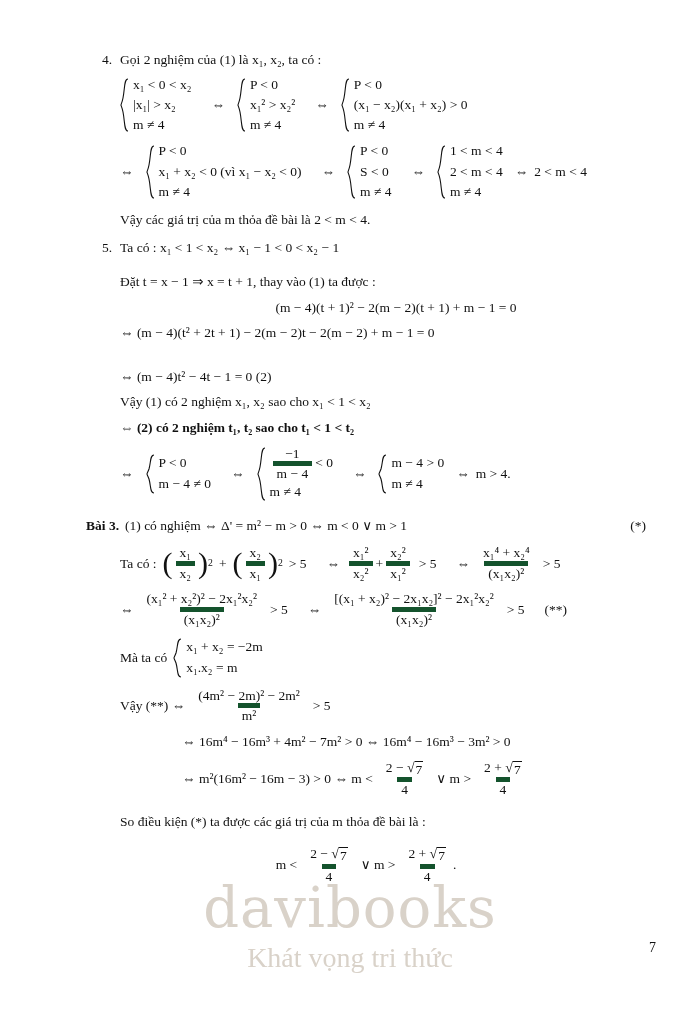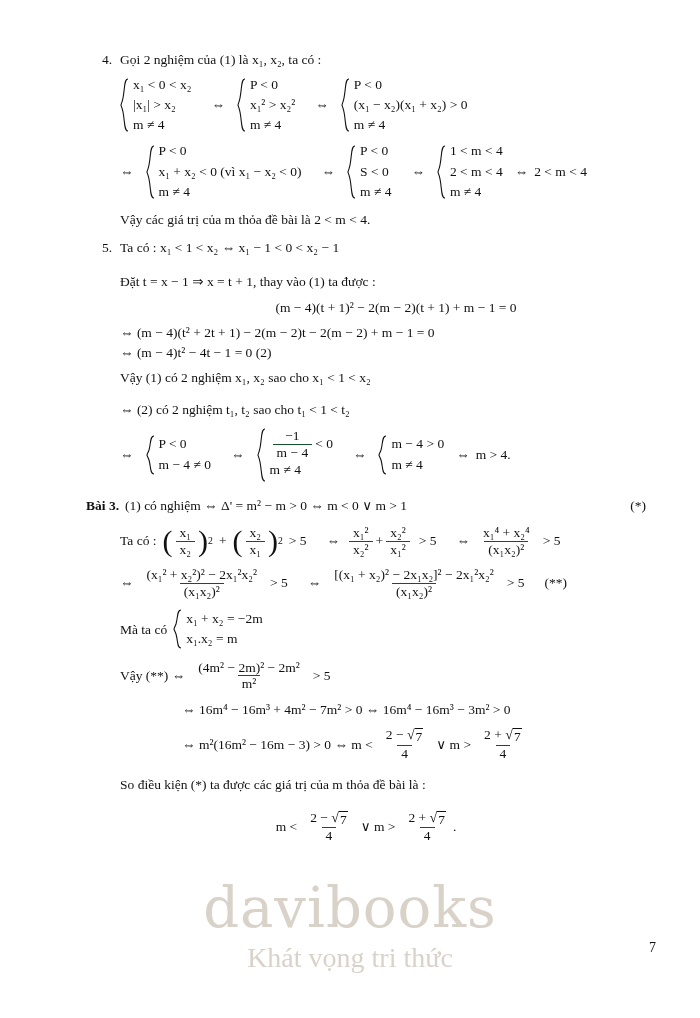--- a/index.html
+++ b/index.html
@@ -48,21 +48,21 @@
 
   .frac{
     display:inline-flex;
     flex-direction:column;
     align-items:center;
     vertical-align:middle;
     margin:0 3px;
     line-height:1.15;
   }
   .frac .top{padding:0 4px;}
-  .frac .bot{padding:0 4px;border-top:1px solid #14532d;text-align:right;}
+  .frac .bot{padding:0 4px;border-top:5px solid #14532d;text-align:right;}
 
   .paren-big{
     display:inline-flex;align-items:center;vertical-align:middle;
   }
   .paren-big .pl,.paren-big .pr{
     font-size:30px;line-height:0.8;font-weight:300;
   }
   .sqrt{display:inline-flex;align-items:flex-start;}
   .sqrt .rad{font-size:14px;}
   .sqrt .under{border-top:1px solid #111;padding:0 1px;margin-top:1px;}
@@ -218,23 +218,23 @@
     <div class="row" style="margin-top:8px;">
       <div class="num">5.</div>
       <div class="body">
         <div>Ta có : x₁ &lt; 1 &lt; x₂ ⇔ x₁ − 1 &lt; 0 &lt; x₂ − 1</div>
       </div>
     </div>
 
     <div class="ind" style="margin-top:15px;">Đặt t = x − 1 ⇒ x = t + 1, thay vào (1) ta được :</div>
     <div class="ind2" style="margin-top:6px;">(m − 4)(t + 1)² − 2(m − 2)(t + 1) + m − 1 = 0</div>
     <div class="ind" style="margin-top:6px;">⇔ (m − 4)(t² + 2t + 1) − 2(m − 2)t − 2(m − 2) + m − 1 = 0</div>
-    <div class="ind" style="margin-top:0;">⇔ (m − 4)t² − 4t − 1 = 0    (2)</div>
+    <div class="ind" style="margin-top:24px;">⇔ (m − 4)t² − 4t − 1 = 0    (2)</div>
     <div class="ind" style="margin-top:6px;">Vậy (1) có 2 nghiệm x₁, x₂ sao cho x₁ &lt; 1 &lt; x₂</div>
-    <div class="ind" style="margin-top:12px;">⇔ (2) có 2 nghiệm t₁, t₂ sao cho t₁ &lt; 1 &lt; t₂</div>
+    <div class="ind" style="margin-top:6px;font-weight:bold;">⇔ (2) có 2 nghiệm t₁, t₂ sao cho t₁ &lt; 1 &lt; t₂</div>
 
     <div class="ind" style="margin-top:8px;">
       <div class="line">
         <span>⇔</span>
         <span class="gap"></span>
         <span class="sys">
           <span class="brace">
             <svg width="10" height="40" viewBox="0 0 10 40">
                 <path d="M8 1 C4 1,5 8,3 15 C2 18,1 19,1 20 C1 21,2 22,3 25 C5 32,4 39,8 39" fill="none" stroke="#111" stroke-width="1.1"></path>
               </svg>

